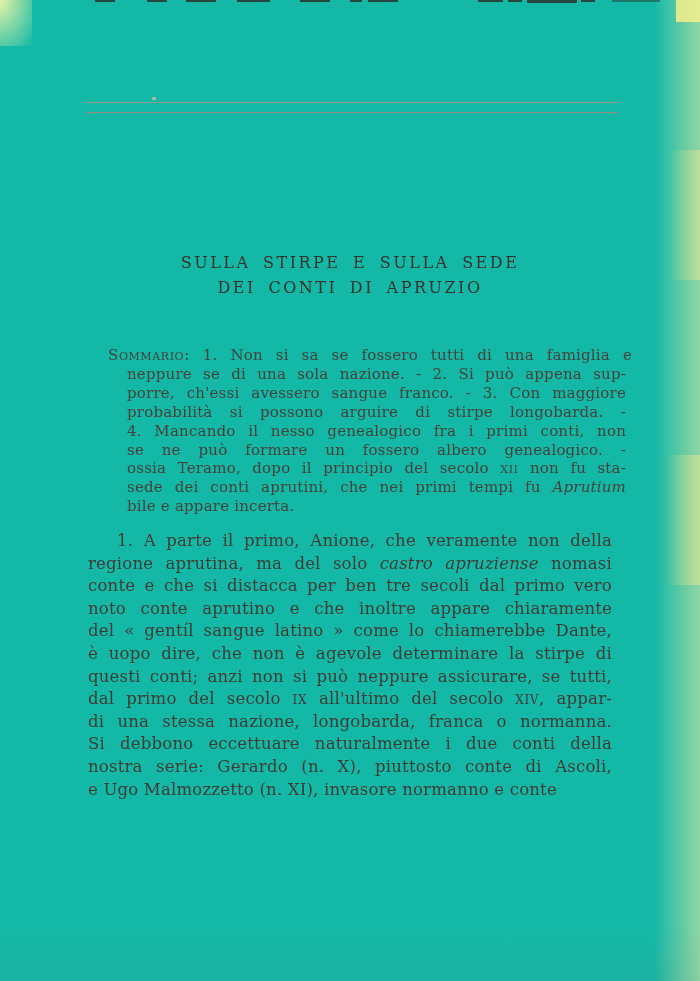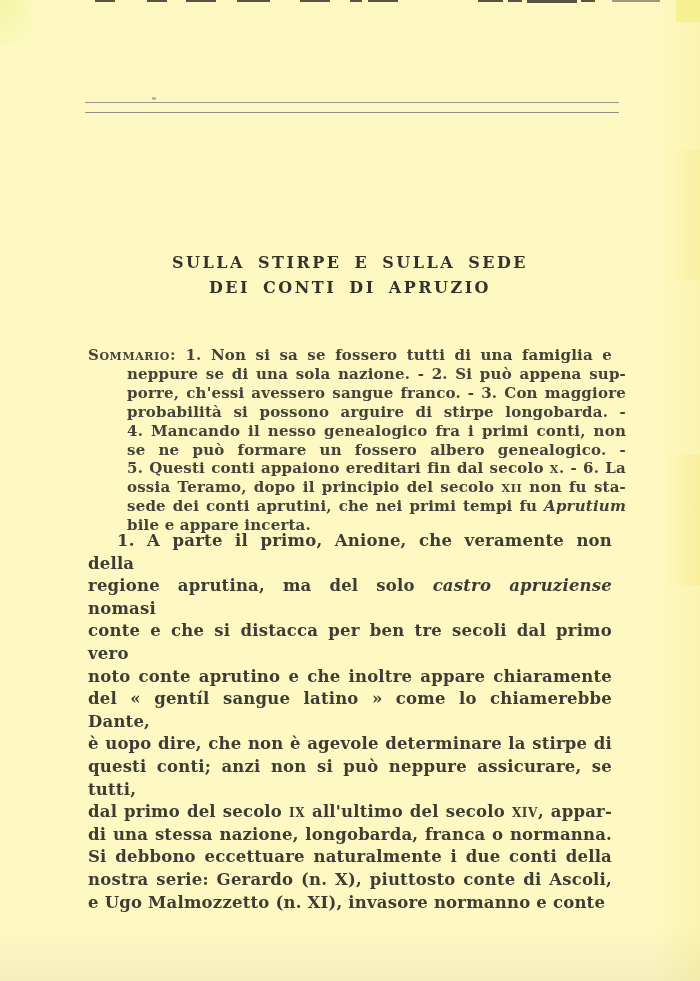--- a/index.html
+++ b/index.html
@@ -1,23 +1,22 @@
 <!DOCTYPE html>
 <html><head>
 <meta charset="utf-8">
 <style>
   html,body{margin:0;padding:0;background:#ffffff;}
   .page{
     position:relative;
     width:700px;height:981px;
-    background:#fef9c3;
+    background:#14b8a6;
     overflow:hidden;
     font-family:"DejaVu Serif", serif;
     color:#3f3c35;
-    font-weight:bold;
   }
   
   .tint-right{position:absolute;top:0;right:0;width:46px;height:981px;
     background:linear-gradient(to right, rgba(250,243,186,0), rgba(248,239,160,0.55));}
   .tint-right2{position:absolute;top:150px;right:0;width:30px;height:130px;
     background:linear-gradient(to right, rgba(249,238,150,0), rgba(247,235,140,0.45));}
   .tint-right3{position:absolute;top:455px;right:0;width:34px;height:130px;
     background:linear-gradient(to right, rgba(249,238,150,0), rgba(246,234,135,0.5));}
   .tint-topleft{position:absolute;top:0;left:0;width:32px;height:46px;
     background:radial-gradient(ellipse at top left, rgba(242,246,165,0.95), rgba(242,246,165,0));}
@@ -32,21 +31,21 @@
   .rule{position:absolute;left:85px;width:534px;height:1px;}
   .rule-a{top:102px;background:#96948a;}
   .rule-b{top:112px;background:#8f8d82;}
   .speck{position:absolute;left:152px;top:97px;width:4px;height:3px;background:#b9b5a8;border-radius:1px;}
   
   .title{position:absolute;top:250px;left:0;width:700px;text-align:center;
     font-size:16px;line-height:25px;letter-spacing:2.5px;word-spacing:5px;color:#34322c;}
   
   .summary{position:absolute;left:88px;top:346px;width:524px;
     font-size:15px;line-height:18.9px;letter-spacing:.2px;color:#45423b;}
-  .sline{width:524px;text-align:justify;}
+  .sline{width:524px;text-align:justify;margin-left:20px;}
   .sline.just{text-align-last:justify;}
   .sline.hang{margin-left:39px;width:499px;}
   
   .bodytext{position:absolute;left:88px;top:530px;width:524px;
     font-size:16.5px;line-height:22.6px;letter-spacing:.2px;color:#3f3c35;}
   .bline{width:524px;text-align:justify;text-align-last:justify;}
   .bline.first{text-indent:29px;}
   .bline.lastline{text-align-last:left;}
   .it{font-style:italic;}
   .sc{font-variant:small-caps;letter-spacing:.6px;}
@@ -87,21 +86,20 @@
     <div>DEI CONTI DI APRUZIO</div>
   </div>
 
   <div class="summary">
     <div class="sline just"><span class="sc">Sommario:</span><span> 1. Non si sa se fossero tutti di una famiglia e</span></div>
     <div class="sline hang just">neppure se di una sola nazione. - 2. Si può appena sup-</div>
     <div class="sline hang just">porre, ch'essi avessero sangue franco. - 3. Con maggiore</div>
     <div class="sline hang just">probabilità si possono arguire di stirpe longobarda. -</div>
     <div class="sline hang just">4. Mancando il nesso genealogico fra i primi conti, non</div>
     <div class="sline hang just">se ne può formare un fossero albero genealogico. -</div>
-    <div class="sline hang just"><span>5. Questi conti appaiono ereditari fin dal secolo </span><span class="sc">x</span><span>. - 6. La</span></div>
     <div class="sline hang just"><span>ossia Teramo, dopo il principio del secolo </span><span class="sc">xii</span><span> non fu sta-</span></div>
     <div class="sline hang just"><span>sede dei conti aprutini, che nei primi tempi fu </span><span class="it">Aprutium</span></div>
     <div class="sline hang">bile e appare incerta.</div>
   </div>
 
   <div class="bodytext">
     <div class="bline first">1. A parte il primo, Anione, che veramente non della</div>
     <div class="bline"><span>regione aprutina, ma del solo </span><span class="it">castro apruziense</span><span> nomasi</span></div>
     <div class="bline">conte e che si distacca per ben tre secoli dal primo vero</div>
     <div class="bline">noto conte aprutino e che inoltre appare chiaramente</div>

